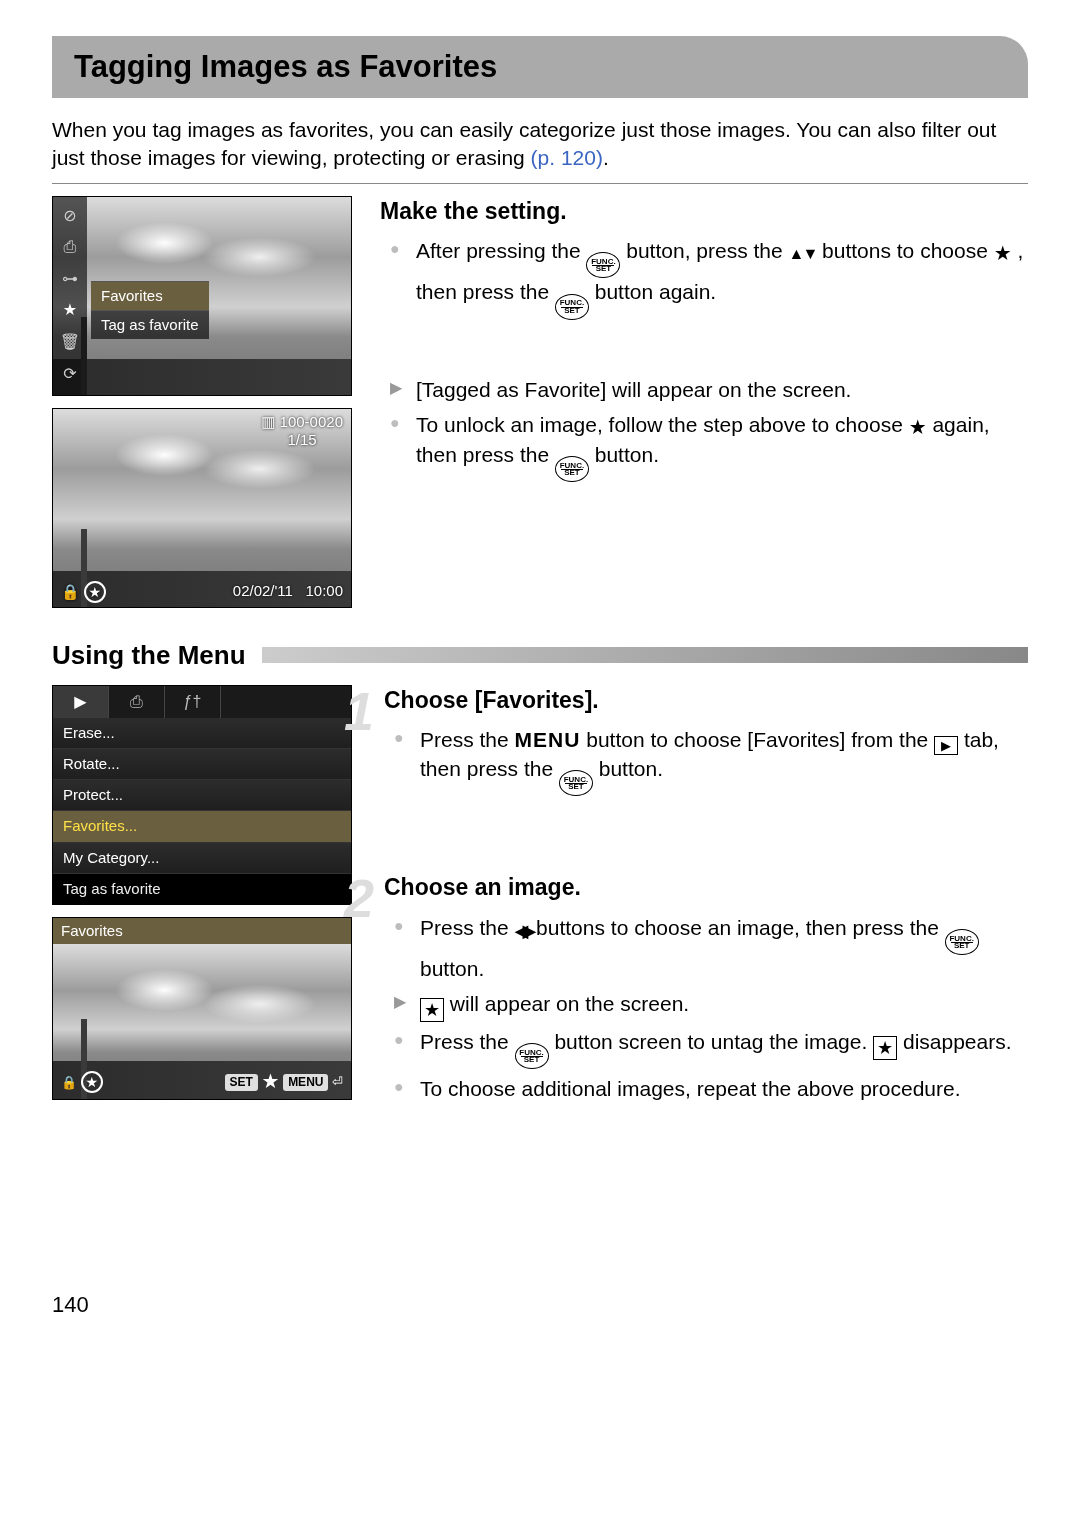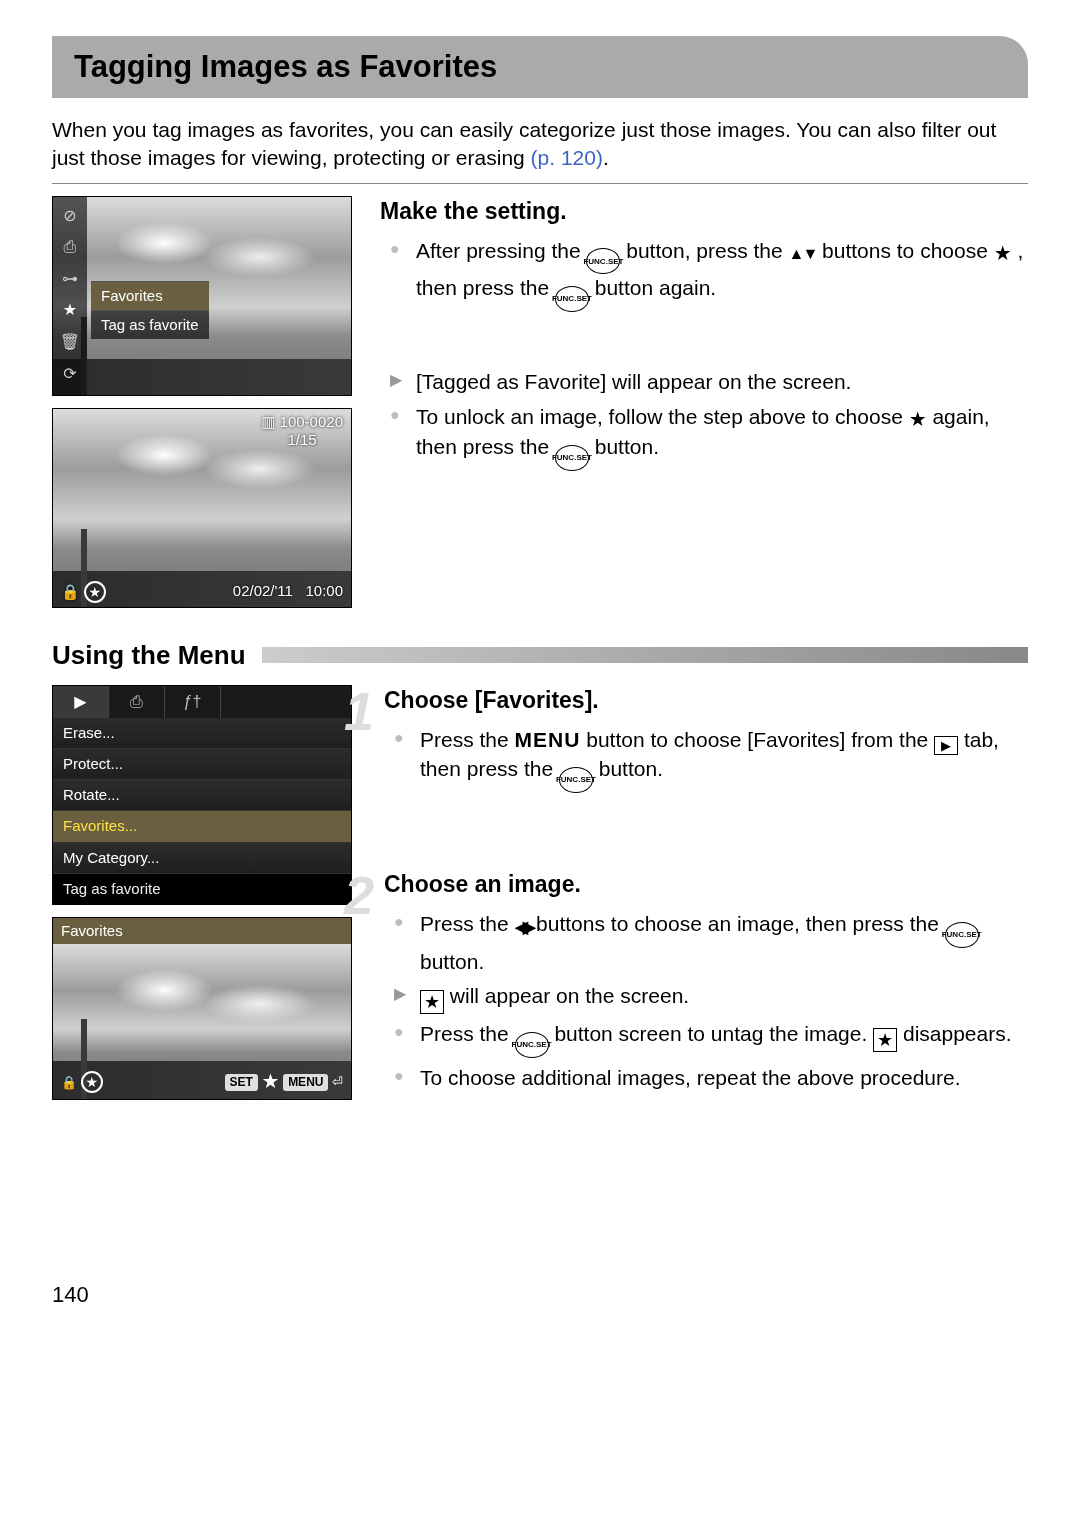--- a/index.html
+++ b/index.html
@@ -49,20 +49,21 @@
   }
   .bullet-list li.arrow::before {
     content: "▶";
     color: #999;
     font-size: 16px;
     left: 0;
   }
 
   .func-set {
     display: inline-flex;
+    flex-direction: column;
     align-items: center;
     justify-content: center;
     width: 34px; height: 26px;
     border: 1.5px solid #000;
     border-radius: 50%;
     font-size: 8px;
     line-height: 0.85;
     font-weight: bold;
     vertical-align: -6px;
     padding-top:1px;
@@ -315,22 +316,22 @@
 <div class="two-col">
   <div class="left-col">
     <div class="menu-shot">
       <div class="menu-tabs">
         <div class="tab active">▶</div>
         <div class="tab">⎙</div>
         <div class="tab">ƒ†</div>
       </div>
       <div class="menu-list">
         <div class="mi">Erase...</div>
+        <div class="mi">Rotate...</div>
         <div class="mi">Protect...</div>
-        <div class="mi">Rotate...</div>
         <div class="mi sel">Favorites...</div>
         <div class="mi">My Category...</div>
         <div class="caption">Tag as favorite</div>
       </div>
     </div>
 
     <div class="fav-shot">
       <div class="hdr">Favorites</div>
       <div class="sky">
         <div class="clouds"></div>

